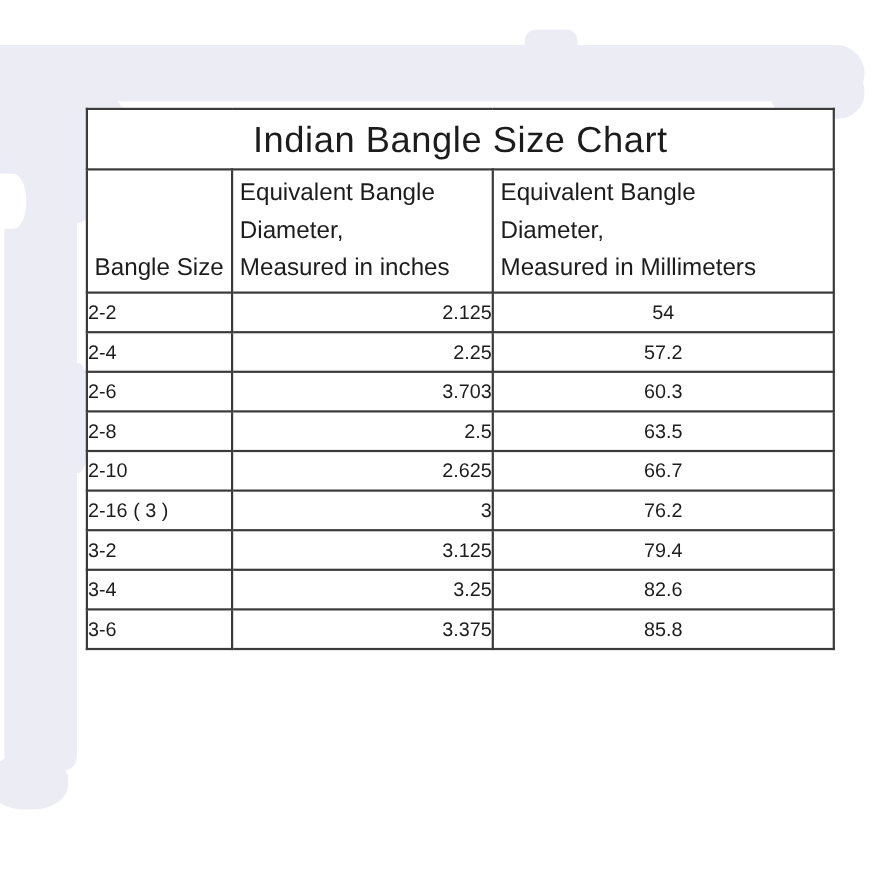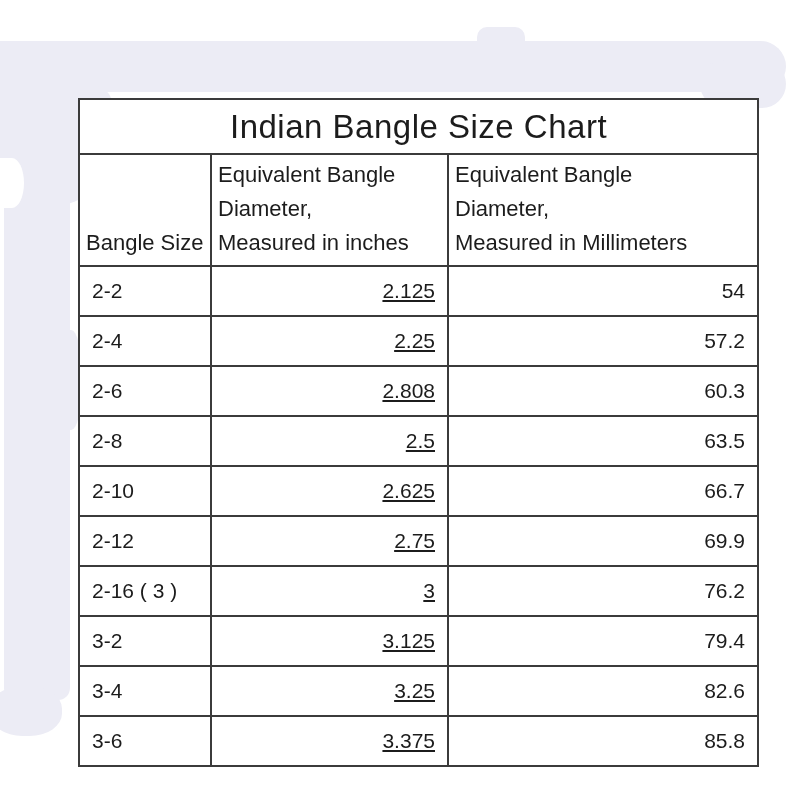--- a/index.html
+++ b/index.html
@@ -55,27 +55,27 @@
   tr.header-row td {
     height: 105px;
     vertical-align: bottom;
     font-size: 22px;
     line-height: 34px;
     padding: 0 0 5px 6px;
     text-align: left;
   }
   tr.data-row { height: 36px; }
   tr.data-row td {
-    font-size: 21px;
+    font-size: 18px;
     vertical-align: middle;
-    padding: 12px;
+    padding: 0;
   }
   td.c1 { text-align: left;   padding-left: 5px; }
-  td.c2 { text-align: right;  padding-right: 4px; text-decoration: underline; }
-  td.c3 { text-align: right; }
+  td.c2 { text-align: right;  padding-right: 4px; }
+  td.c3 { text-align: center; }
 </style>
 </head>
 <body>
 
 <div class="canvas">
 
   <div class="wm wm-band"></div>
   <div class="wm wm-band-bump"></div>
   <div class="wm wm-band-end"></div>
   <div class="wm wm-wedge"></div>
@@ -112,37 +112,32 @@
         <td class="c2">2.125</td>
         <td class="c3">54</td>
       </tr>
       <tr class="data-row">
         <td class="c1">2-4</td>
         <td class="c2">2.25</td>
         <td class="c3">57.2</td>
       </tr>
       <tr class="data-row">
         <td class="c1">2-6</td>
-        <td class="c2">2.808</td>
+        <td class="c2">3.703</td>
         <td class="c3">60.3</td>
       </tr>
       <tr class="data-row">
         <td class="c1">2-8</td>
         <td class="c2">2.5</td>
         <td class="c3">63.5</td>
       </tr>
       <tr class="data-row">
         <td class="c1">2-10</td>
         <td class="c2">2.625</td>
         <td class="c3">66.7</td>
-      </tr>
-      <tr class="data-row">
-        <td class="c1">2-12</td>
-        <td class="c2">2.75</td>
-        <td class="c3">69.9</td>
       </tr>
       <tr class="data-row">
         <td class="c1">2-16 ( 3 )</td>
         <td class="c2">3</td>
         <td class="c3">76.2</td>
       </tr>
       <tr class="data-row">
         <td class="c1">3-2</td>
         <td class="c2">3.125</td>
         <td class="c3">79.4</td>

